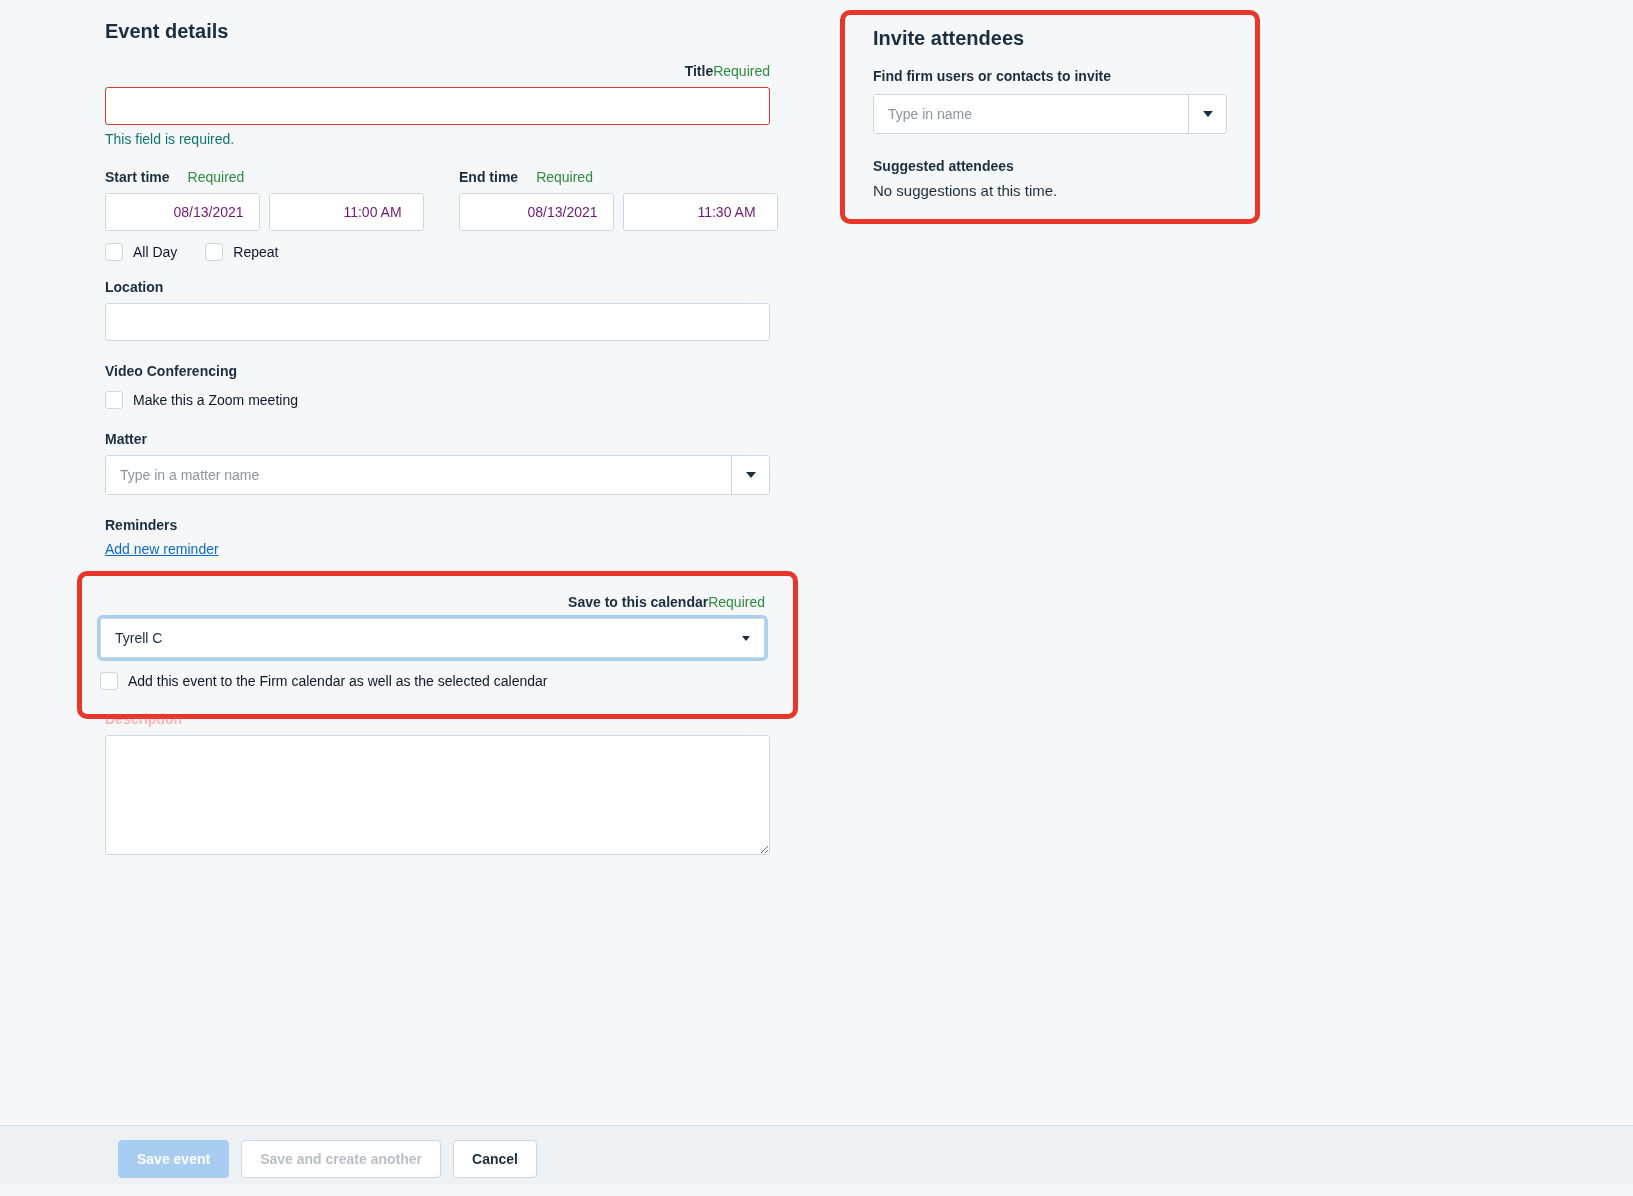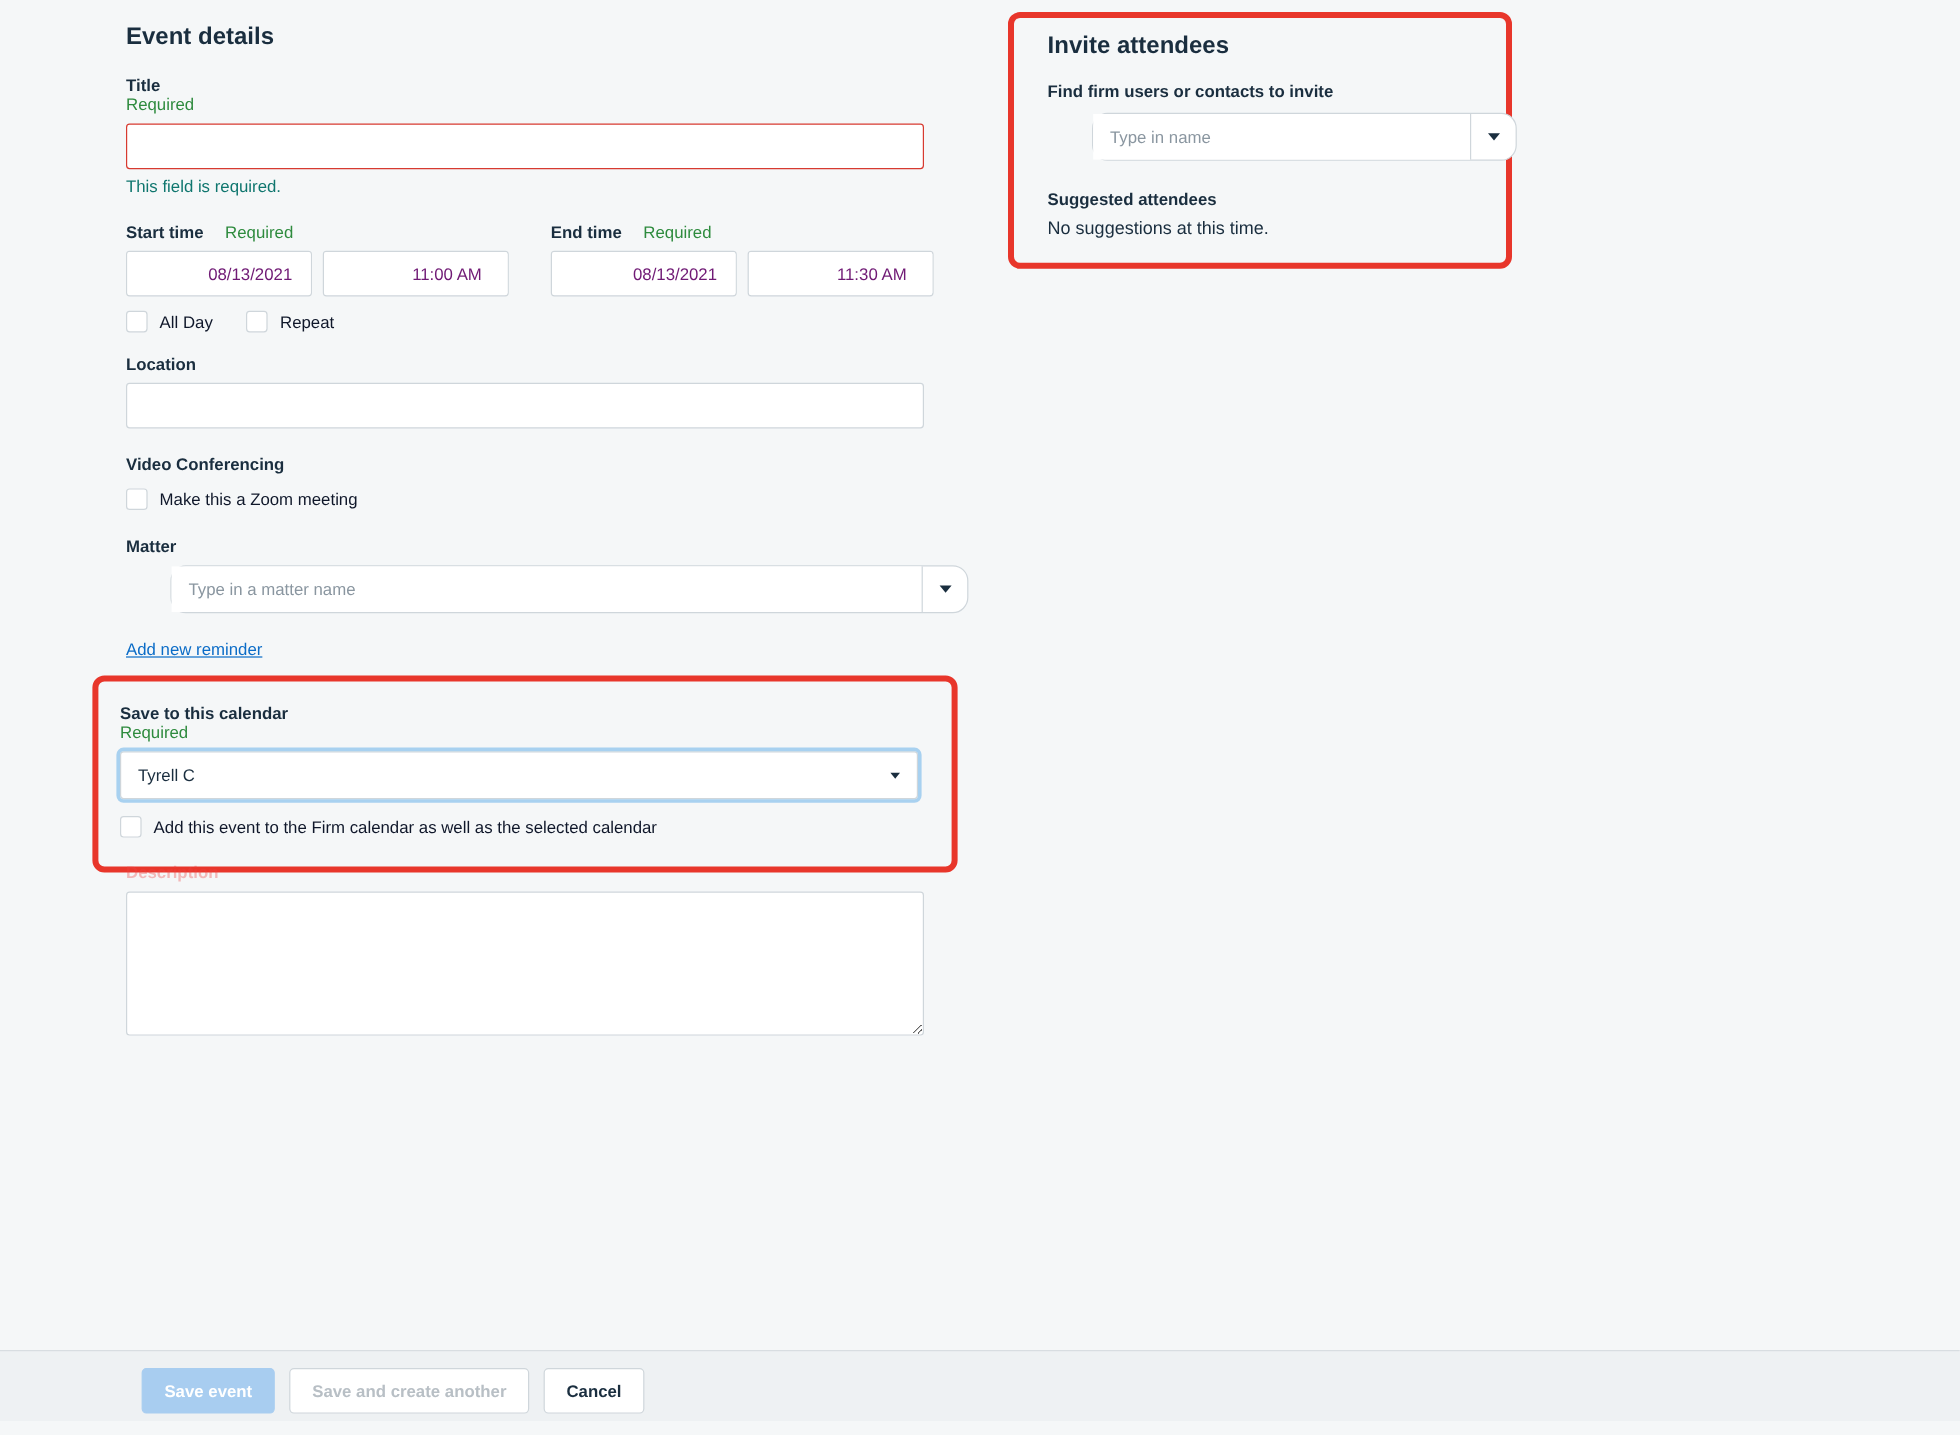--- a/index.html
+++ b/index.html
@@ -33,21 +33,20 @@
       margin-bottom: 20px;
     }
     .field-group {
       margin-bottom: 22px;
     }
     .field-label-row {
       display: flex;
       justify-content: flex-end;
       align-items: baseline;
       margin-bottom: 8px;
-      flex-direction: column;
     }
     .field-label {
       font-size: 14px;
       font-weight: 700;
       color: #1a2e3f;
     }
     .required-tag {
       font-size: 14px;
       color: #2e8b3e;
       font-weight: 400;
@@ -125,24 +124,23 @@
       cursor: pointer;
     }
     .checkbox-label {
       font-size: 14px;
       color: #0f172a;
     }
     .combo-input {
       display: flex;
       width: 100%;
       border: 1px solid #cfd6db;
-      border-radius: 13px;
+      border-radius: 3px;
       background: #fff;
       height: 40px;
-      margin-left: 37px;
     }
     .combo-input input {
       flex: 1;
       border: none;
       padding: 8px 14px;
       font-size: 14px;
       outline: none;
     }
     .combo-input input::placeholder {
       color: #8a96a0;
@@ -355,20 +353,21 @@
       <div class="combo-input">
         <input type="text" placeholder="Type in a matter name" style="">
         <div class="combo-dropdown-btn">
           <div class="triangle-down"></div>
         </div>
       </div>
     </div>
 
     
     <div class="field-group" style="margin-bottom:14px;">
+      <div class="field-label" style="margin-bottom:8px;">Reminders</div>
       <a class="link">Add new reminder</a>
     </div>
 
     
     <div class="highlight-box">
       <div class="field-label-row" style="margin-bottom:8px;">
         <span class="field-label">Save to this calendar</span>
         <span class="required-tag">Required</span>
       </div>
       <div class="calendar-select">

